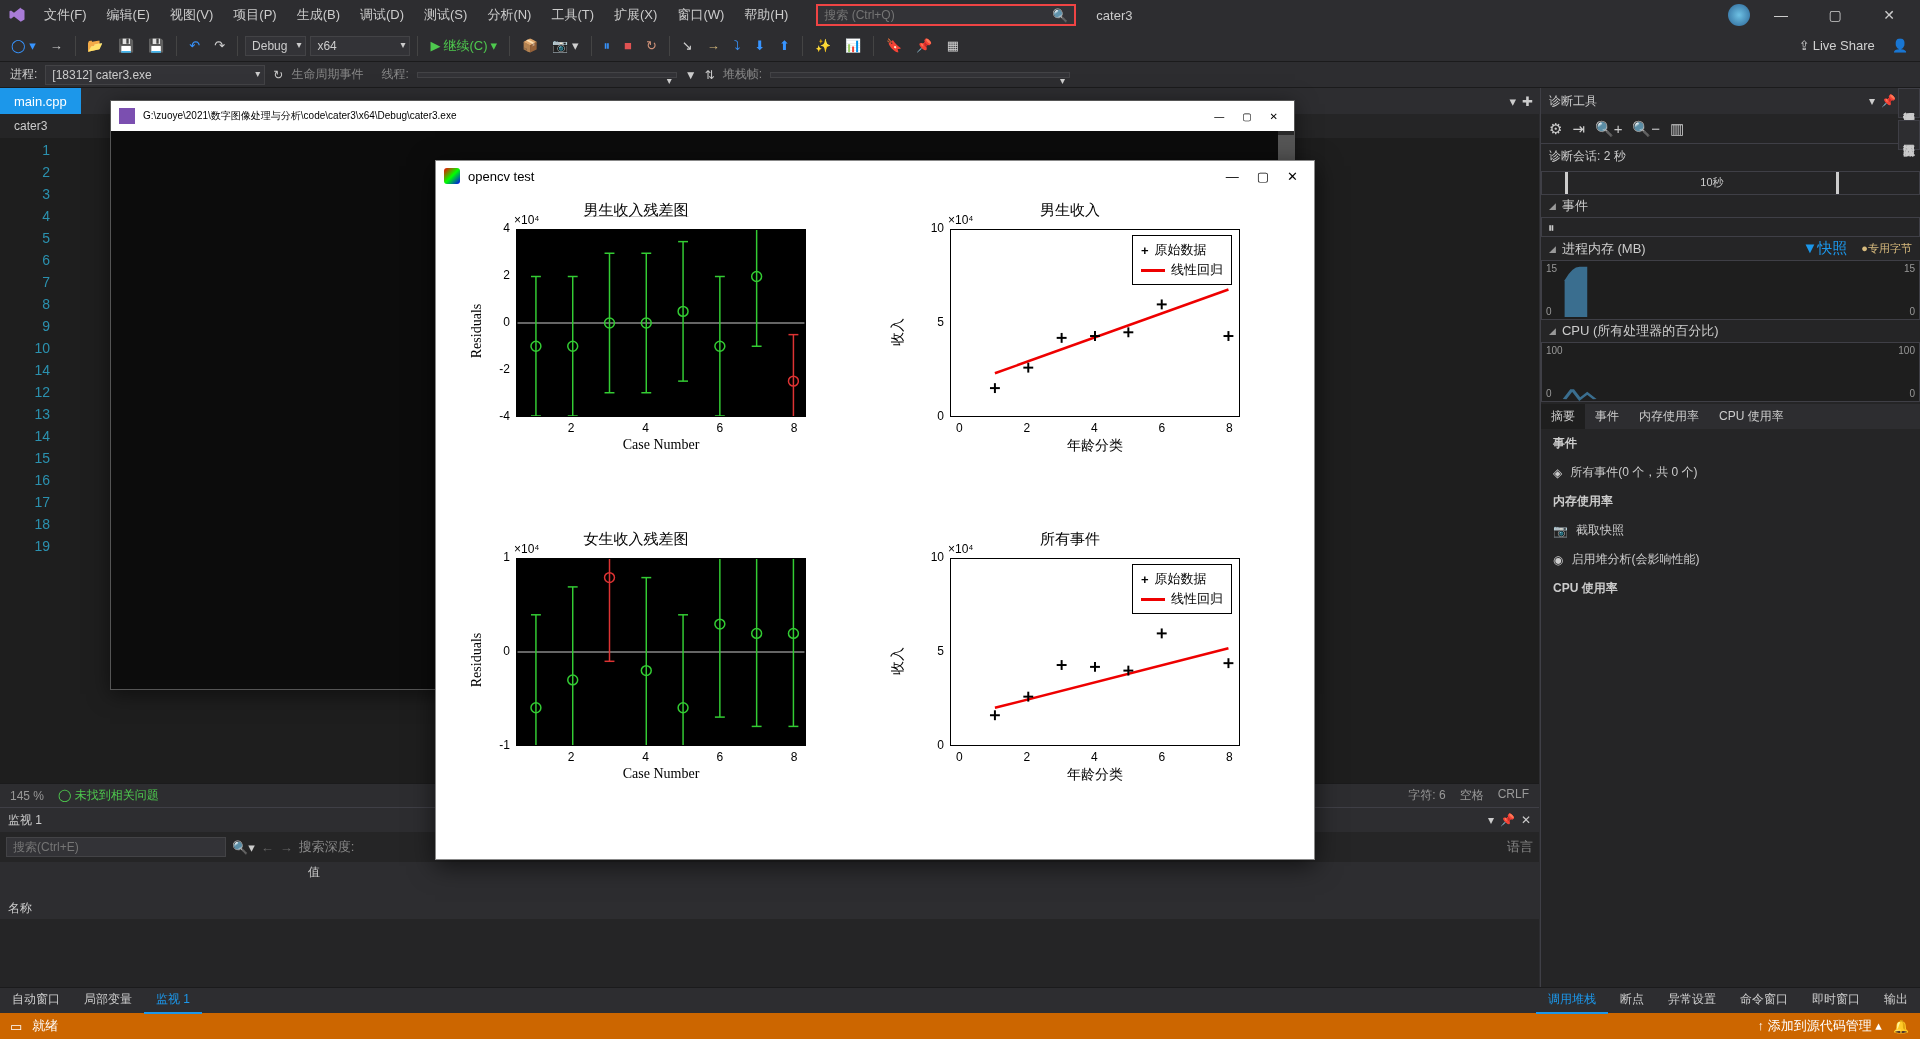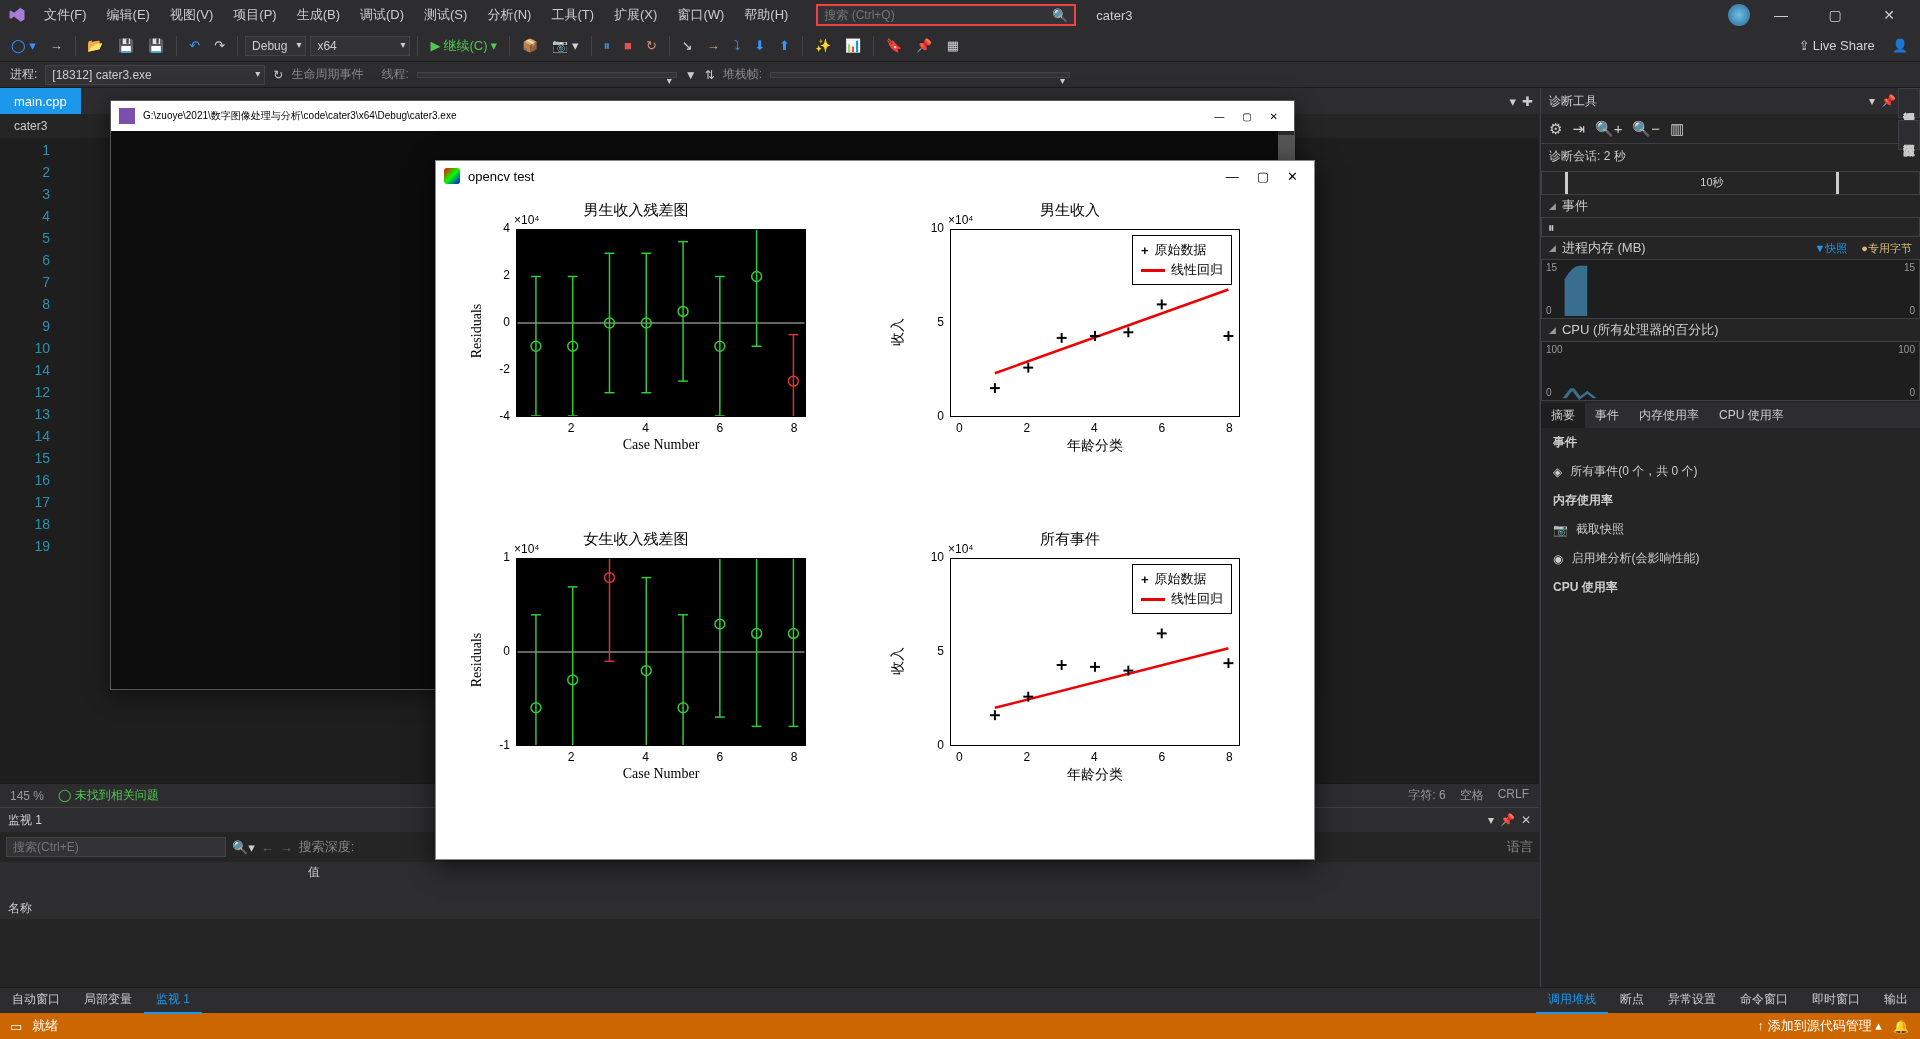--- a/index.html
+++ b/index.html
@@ -300,21 +300,21 @@
       <div class="mark" style="left:78%"></div>
     </div>
     <div class="sect-hdr" style="padding:0 8px">
         <span>事件</span>
       </div>
     <div class="timeline-strip" style="height:20px">
       <span style="position:absolute;left:6px;top:2px">⏸</span>
     </div>
     <div class="sect-hdr" style="padding:0 8px">
       <span>进程内存 (MB)</span>
-      <span style="margin-left:auto;color:#1c97ea;font-size:11px">▼<span>快照</span></span>
+      <span style="margin-left:auto;color:#1c97ea;font-size:15px">▼<span>快照</span></span>
       <span style="color:#d7ba7d;font-size:11px;margin-left:8px">●<span>专用字节</span></span>
     </div>
     <div class="mini-chart">
       <span class="yl" style="top:2px">15</span><span class="yr" style="top:2px">15</span>
       <span class="yl" style="bottom:2px">0</span><span class="yr" style="bottom:2px">0</span>
       <svg width="100%" height="100%" viewBox="0 0 100 60" preserveAspectRatio="none">
           <path d="M6 58 L6 20 Q8 6 10 6 L12 6 L12 58 Z" fill="#3a6e8f"></path>
         </svg>
     </div>
     <div class="sect-hdr" style="padding:0 8px">
@@ -402,21 +402,21 @@
   <div class="cv-title">
     <span class="ico"></span>
     <span>opencv test</span>
     <div class="wbtns">
       <span>—</span>
       <span>▢</span>
       <span>✕</span>
     </div>
   </div>
   <div class="cv-body" id="cv-body">
-      <div class="plot" style="width: 360px; height: 260px;">
+      <div class="plot" style="width: 360px; height: 260px; text-decoration: underline;">
         <div class="plot-title">男生收入残差图</div>
         <div class="plot-mult" style="left: 58px; top: 12px;">×10⁴</div>
         <div class="plot-area dark" style="position: absolute; left: 60px; top: 28px; width: 290px; height: 188px;">
           <svg class="plotsvg" viewBox="0 0 290 188">
             <line x1="0" y1="94" x2="290" y2="94" stroke="#ccc" stroke-width="1"></line>
             <line x1="18.589743589743588" y1="188" x2="18.589743589743588" y2="47" stroke="#3c3" stroke-width="1.5"></line>
             <line x1="13.589743589743588" y1="47" x2="23.589743589743588" y2="47" stroke="#3c3" stroke-width="1.5"></line>
             <line x1="13.589743589743588" y1="188" x2="23.589743589743588" y2="188" stroke="#3c3" stroke-width="1.5"></line>
             <circle cx="18.589743589743588" cy="117.5" r="5" stroke="#3c3" fill="none" stroke-width="1.5"></circle>
             <line x1="55.76923076923077" y1="188" x2="55.76923076923077" y2="47" stroke="#3c3" stroke-width="1.5"></line>

